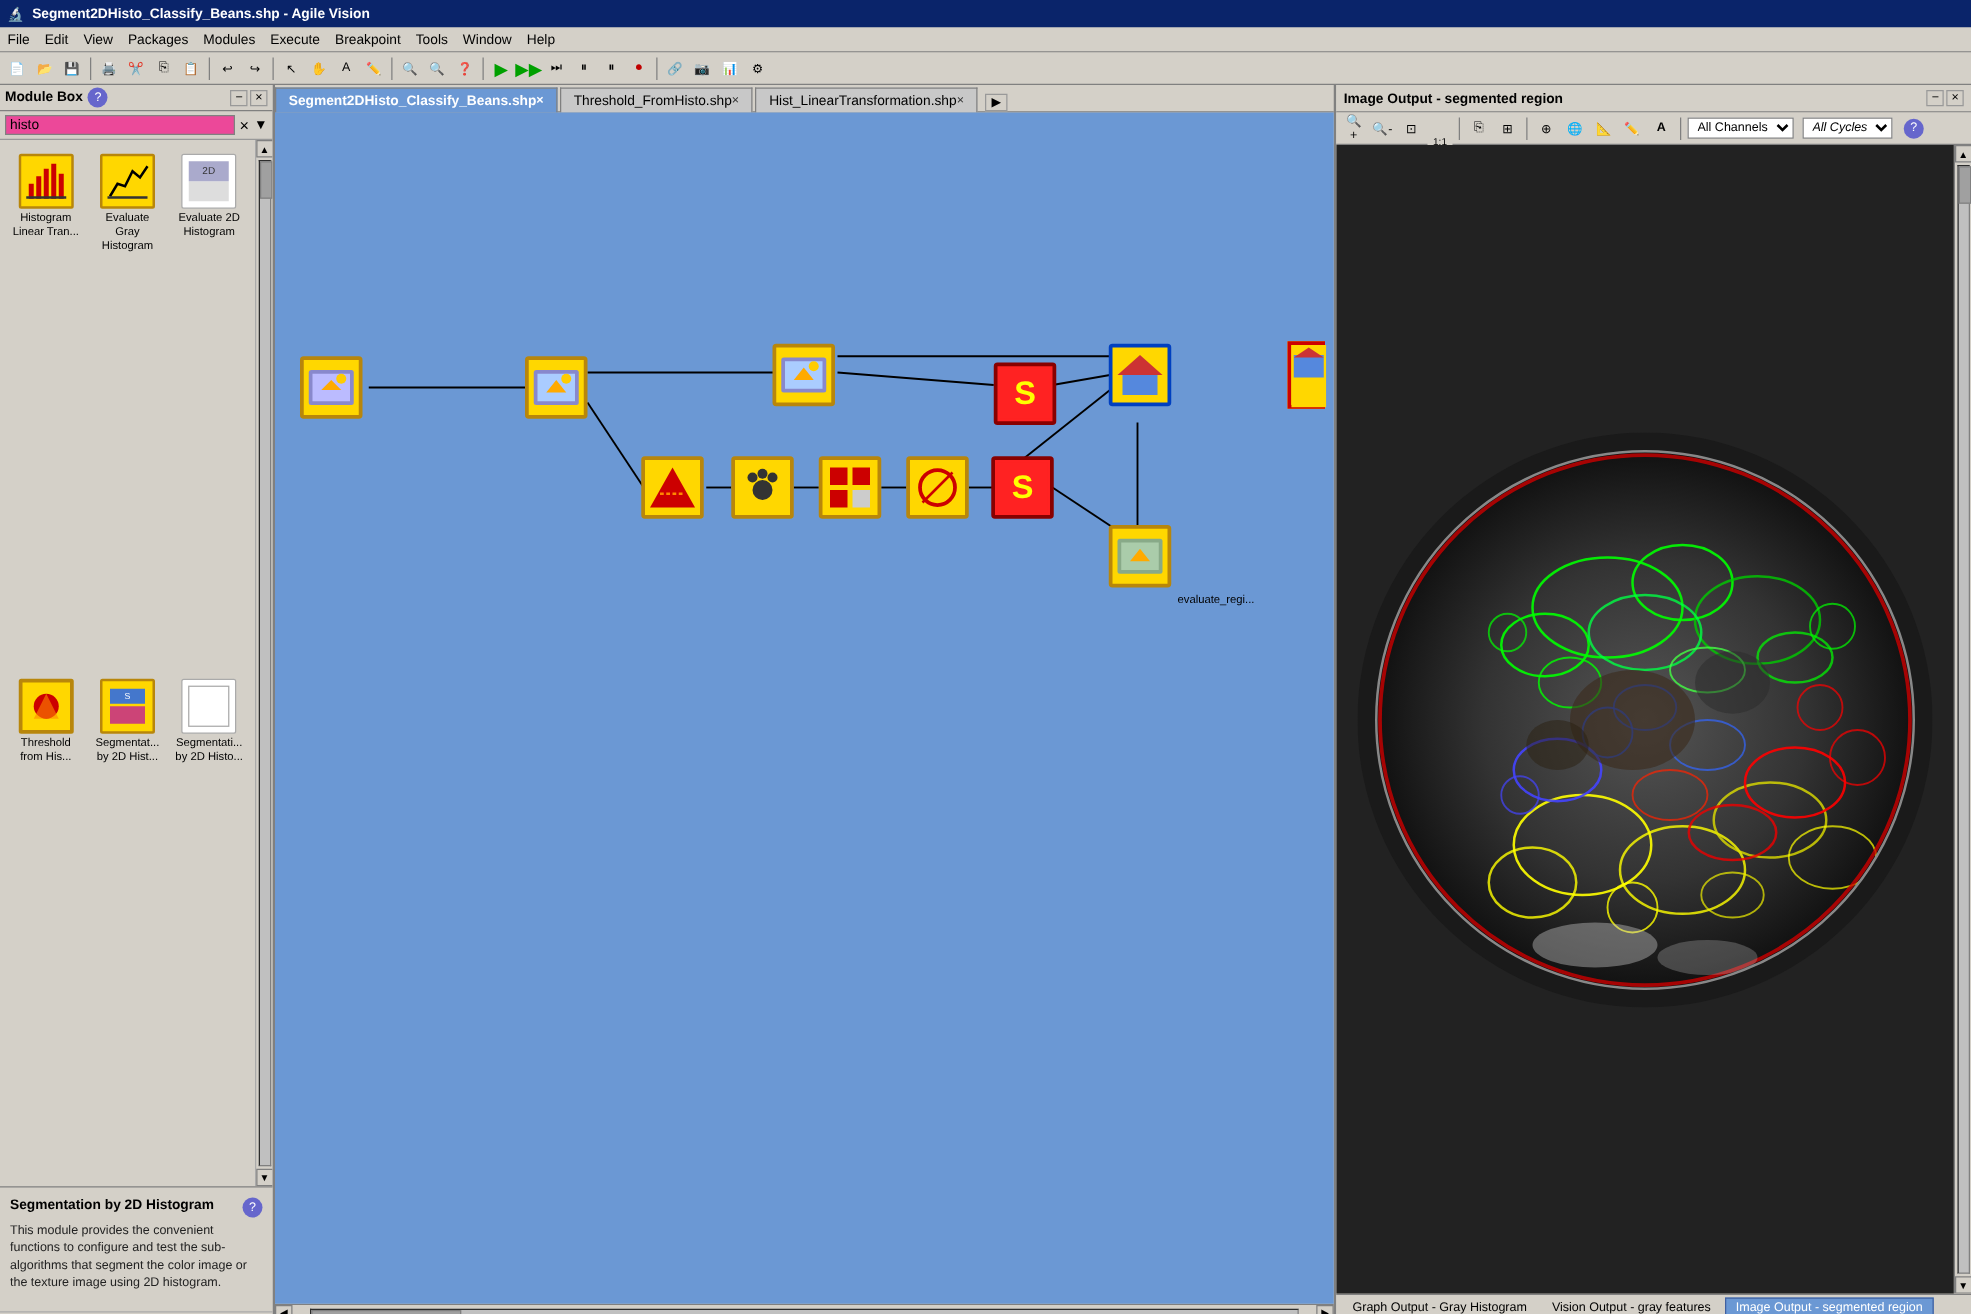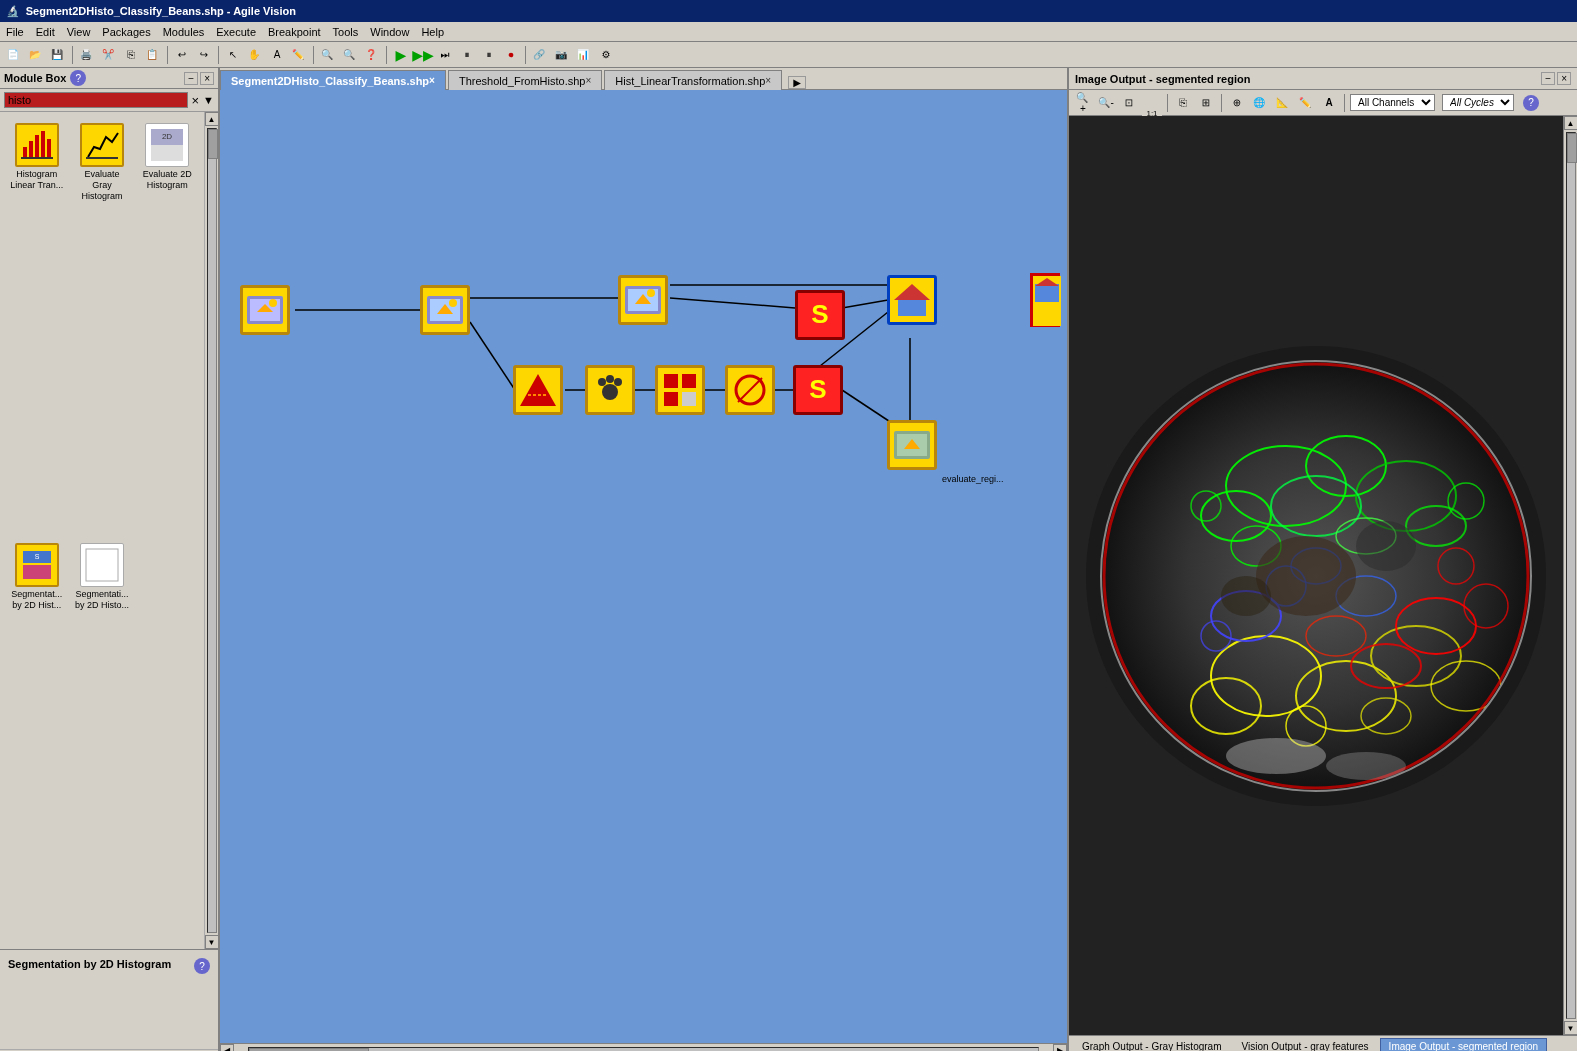--- a/index.html
+++ b/index.html
@@ -21,21 +21,21 @@
     .tb-stop { color: #c00000; }
 
     
     #main-layout { display: flex; height: calc(100vh - 42px - 20px); }
 
     
     #module-box { width: 220px; min-width: 220px; display: flex; flex-direction: column; border-right: 2px solid #808080; background: #d4d0c8; }
     #module-box-header { background: #d4d0c8; border-bottom: 1px solid #808080; padding: 2px 4px; display: flex; align-items: center; justify-content: space-between; font-size: 11px; font-weight: bold; }
     #module-box-header-left { display: flex; align-items: center; gap: 4px; }
     #module-search { display: flex; align-items: center; padding: 3px 4px; gap: 4px; border-bottom: 1px solid #999; }
-    #module-search input { flex: 1; font-size: 11px; border: 1px solid #808080; padding: 1px 3px; background: #b91c1c; }
+    #module-search input { flex: 1; font-size: 11px; border: 1px solid #808080; padding: 1px 3px; background: #ec4899; }
     #module-grid { display: grid; grid-template-columns: repeat(3, 1fr); gap: 4px; padding: 6px; overflow-y: auto; flex: 1; }
     .module-item { display: flex; flex-direction: column; align-items: center; cursor: pointer; padding: 4px 2px; border: 1px solid transparent; }
     .module-icon { width: 44px; height: 44px; background: #ffd700; border: 2px solid #b8860b; display: flex; align-items: center; justify-content: center; font-size: 20px; border-radius: 2px; position: relative; }
     .module-icon.white-bg { background: #ffffff; border: 1px solid #aaa; }
     .module-label { font-size: 9px; text-align: center; margin-top: 2px; line-height: 1.2; color: #000; max-width: 60px; word-break: break-word; }
 
     
     #module-info { padding: 8px; border-top: 1px solid #808080; font-size: 11px; background: #d4d0c8; min-height: 100px; max-height: 120px; }
     #module-info h4 { font-size: 11px; font-weight: bold; margin-bottom: 4px; }
     #module-info p { font-size: 10px; line-height: 1.4; color: #222; }
@@ -194,20 +194,30 @@
             <svg width="36" height="36" viewBox="0 0 36 36">
                 <rect x="0" y="0" width="36" height="36" fill="#fff"></rect>
                 <rect x="2" y="18" width="32" height="16" fill="#ddd"></rect>
                 <rect x="2" y="2" width="32" height="16" fill="#aac"></rect>
                 <text x="18" y="12" font-size="8" fill="#333" text-anchor="middle">2D</text>
               </svg>
           </div>
           <div class="module-label">Evaluate 2D<br>Histogram</div>
         </div>
 
+        <div class="module-item">
+          <div class="module-icon" style="background:#ffd700; border:3px solid #b8860b;">
+            <svg width="36" height="36" viewBox="0 0 36 36">
+                <rect x="0" y="0" width="36" height="36" fill="#ffd700"></rect>
+                <circle cx="18" cy="18" r="10" fill="#cc0000"></circle>
+                <polygon points="18,8 28,28 8,28" fill="#ff8800" opacity="0.6"></polygon>
+              </svg>
+          </div>
+          <div class="module-label">Threshold<br>from His...</div>
+        </div>
 
         <div class="module-item">
           <div class="module-icon" style="background:#ffd700;">
             <svg width="36" height="36" viewBox="0 0 36 36">
                 <rect x="0" y="0" width="36" height="36" fill="#ffd700"></rect>
                 <rect x="4" y="4" width="28" height="12" fill="#4477cc"></rect>
                 <rect x="4" y="18" width="28" height="14" fill="#cc4477"></rect>
                 <text x="18" y="12" font-size="7" fill="#fff" text-anchor="middle">S</text>
               </svg>
           </div>
@@ -232,20 +242,21 @@
         </div>
         <div class="rs-arrow">▼</div>
       </div>
     </div>
 
     <div id="module-info">
       <div style="display:flex;justify-content:space-between;align-items:center;margin-bottom:4px;">
         <h4>Segmentation by 2D Histogram</h4>
         <button class="info-btn">?</button>
       </div>
+      <p>This module provides the convenient functions to configure and test the sub-algorithms that segment the color image or the texture image using 2D histogram.</p>
     </div>
     <div style="height:8px;background:#d4d0c8;border-top:1px solid #aaa;"></div>
   </div>
 
   <div id="center-area">
     <div id="tab-bar">
       <div class="tab active">
         <span>Segment2DHisto_Classify_Beans.shp</span>
         <span class="tab-close">×</span>
       </div>

